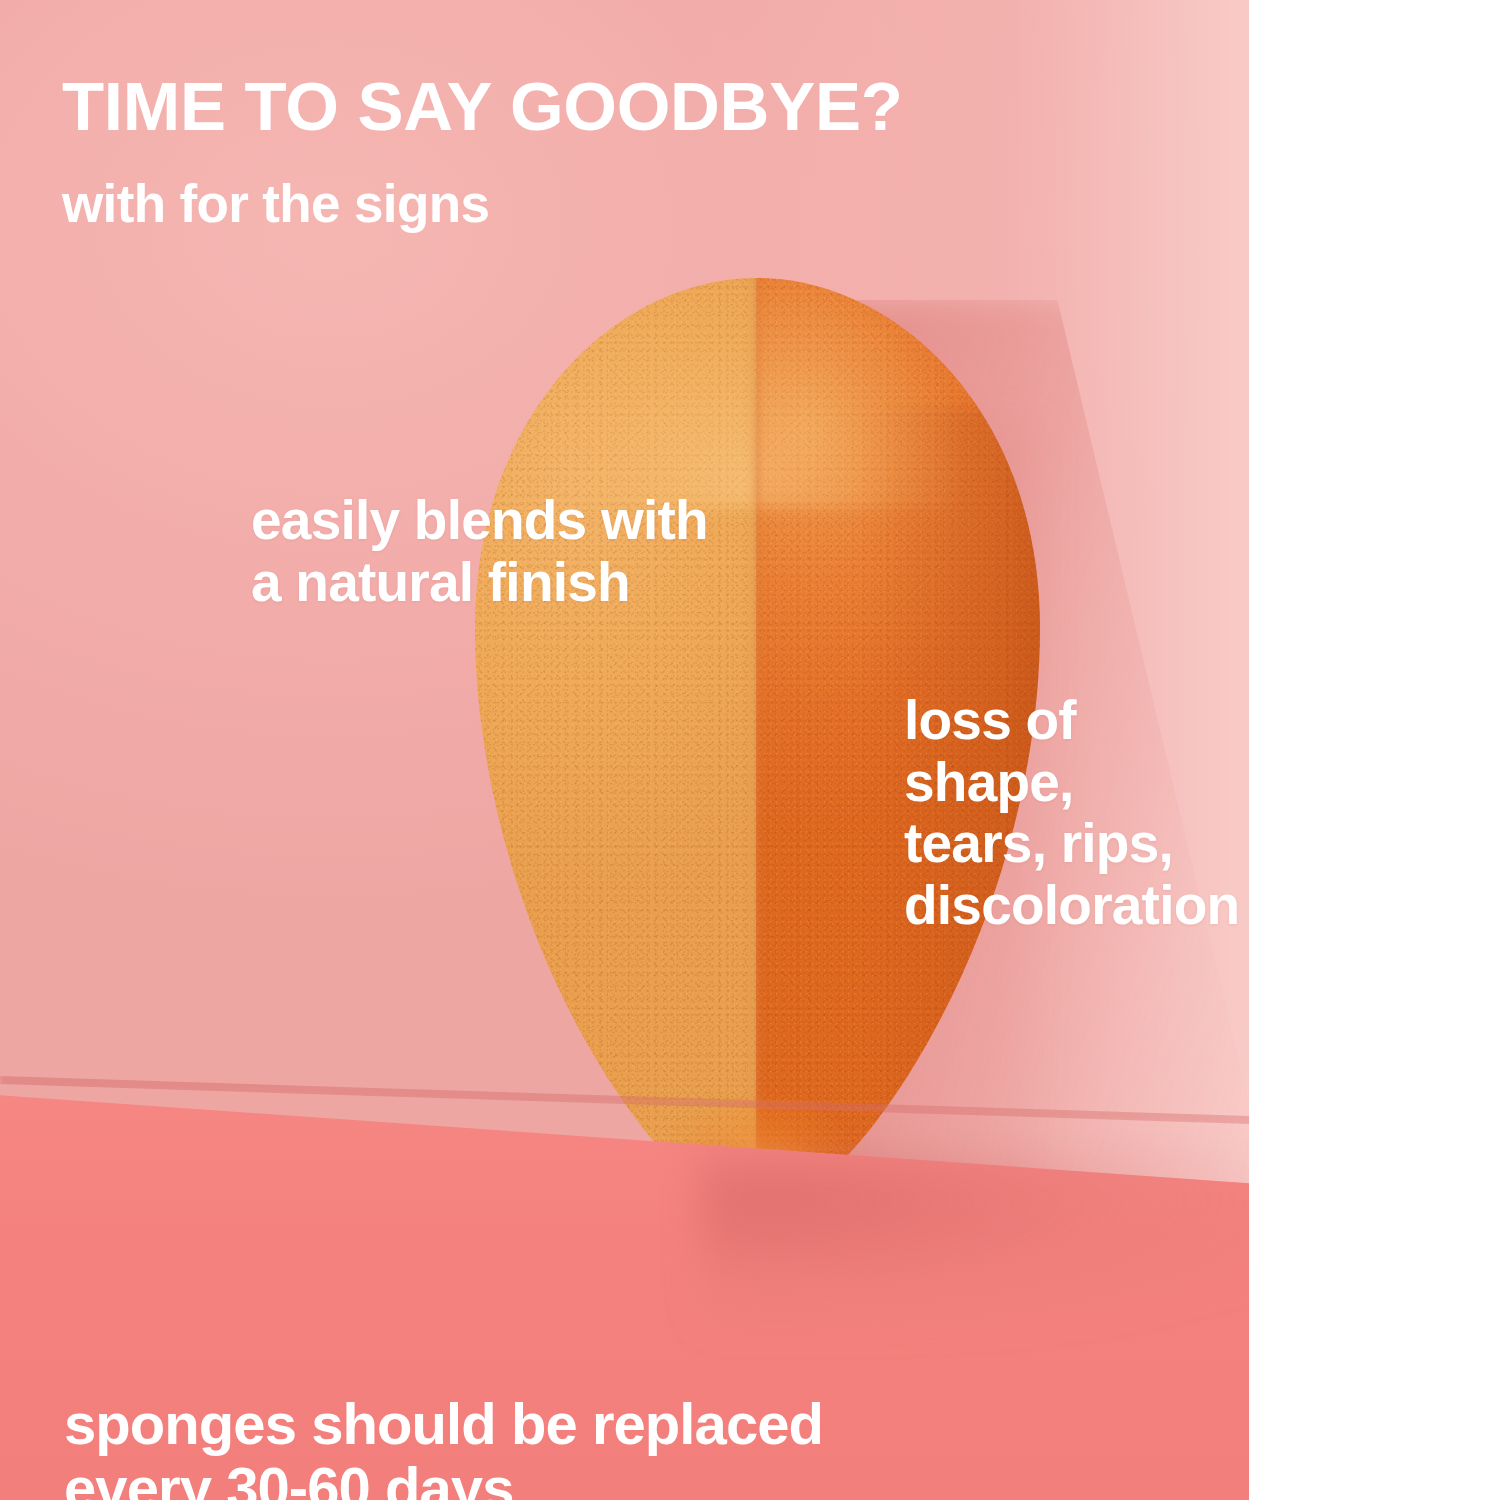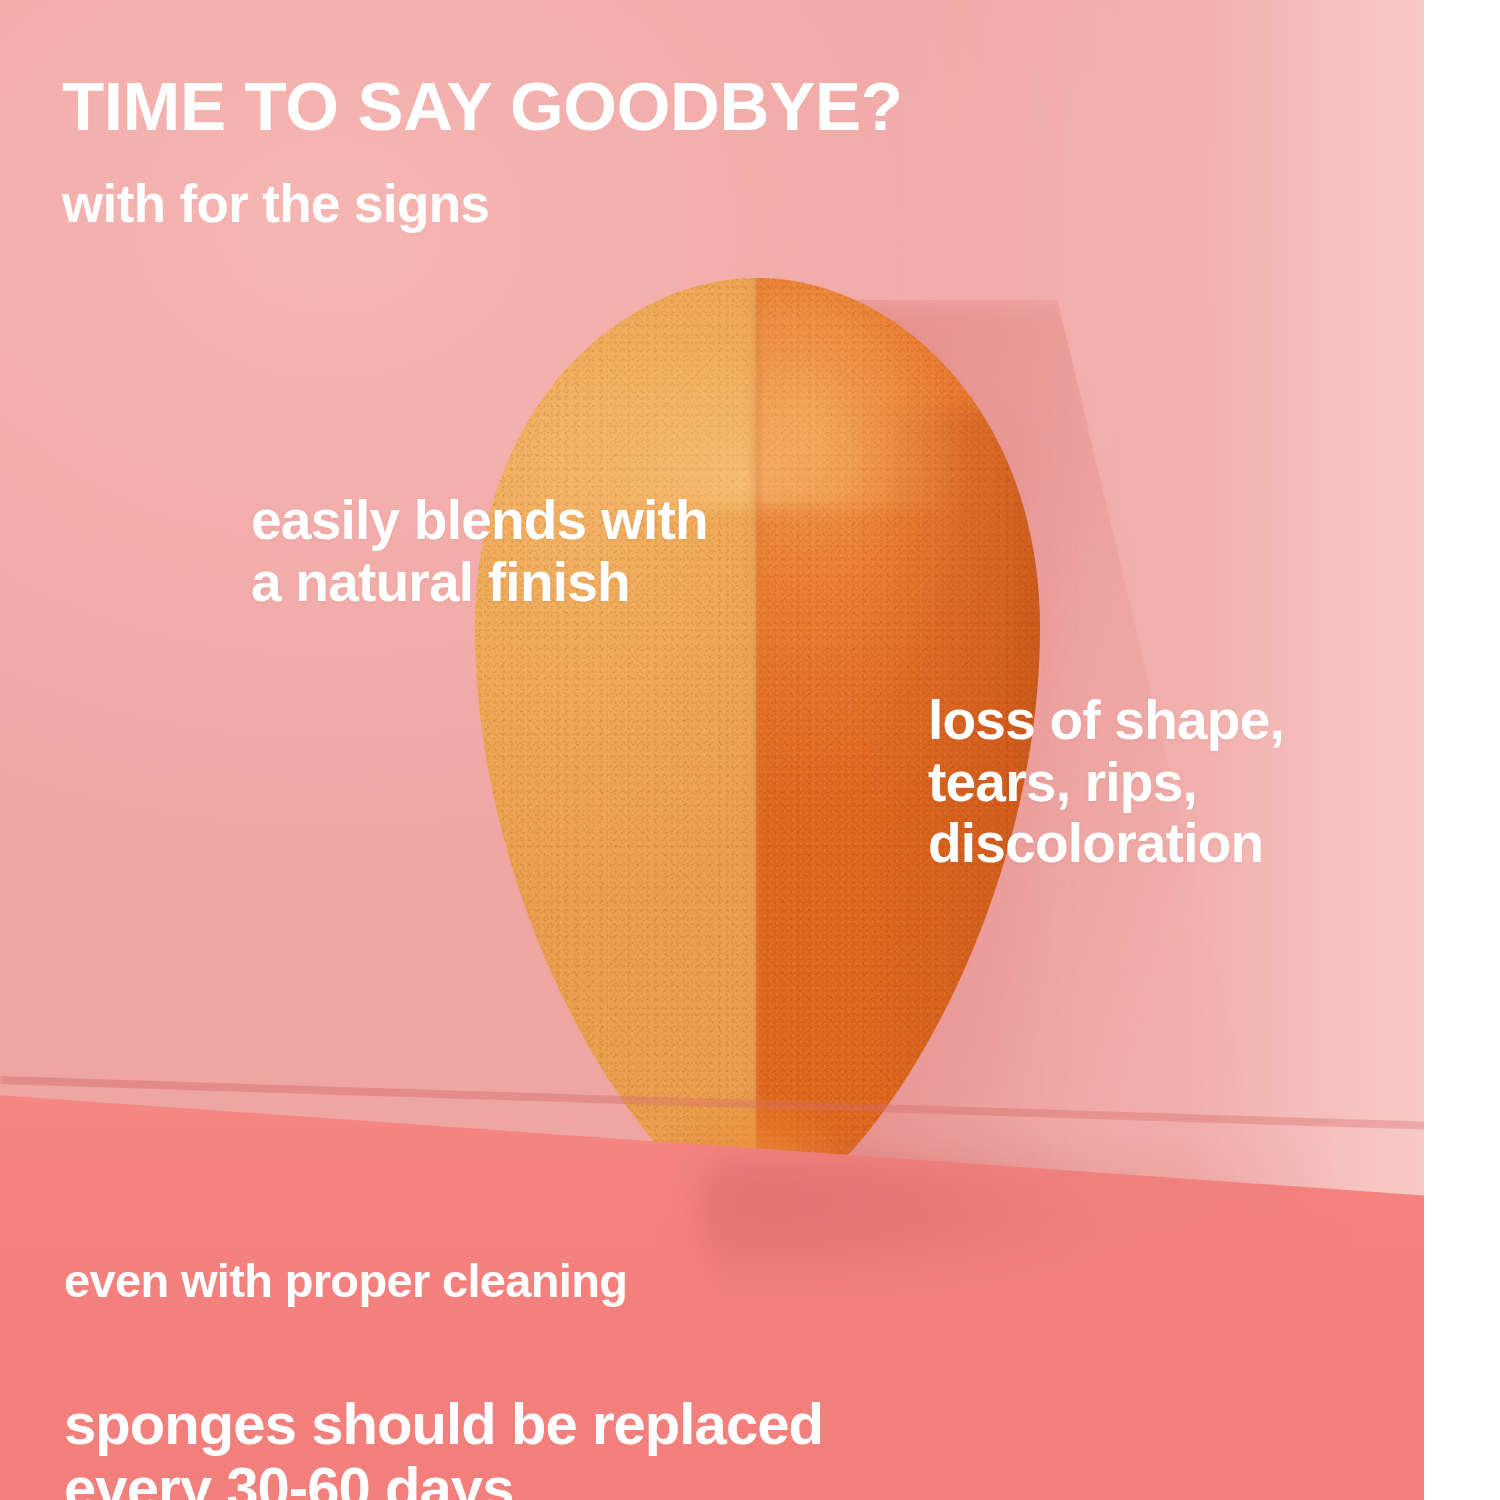--- a/index.html
+++ b/index.html
@@ -3,21 +3,21 @@
 <meta charset="utf-8">
 <title>Beauty Sponge Replacement Infographic</title>
 <style>
   html, body {
     margin: 0;
     padding: 0;
     background: #ffffff;
   }
   #poster {
     position: relative;
-    width: 1424px;
+    width: 1249px;
     height: 1500px;
     overflow: hidden;
     font-family: "Liberation Sans", "DejaVu Sans", sans-serif;
     background: #f2aca9;
     -webkit-font-smoothing: antialiased;
   }
 
   
   .wall {
     position: absolute;
@@ -199,21 +199,21 @@
     font-size: 55px;
     font-weight: 700;
     line-height: 1.12;
     letter-spacing: -0.014em;
     text-shadow: 0 1px 3px rgba(180,90,85,0.13);
     margin-left: 8px;
   }
 
   #blk-blend   { left: 243px; top: 490px; }
   #blk-soft    { left: 243px; top: 690px; }
-  #blk-loss    { left: 920px; top: 690px; }
+  #blk-loss    { left: 896px; top: 690px; }
   #blk-bounce  { left: 873px; top: 943px; }
 
   #foot-line1 {
     left: 64px; top: 1256px;
     font-size: 47px;
     font-weight: 700;
     letter-spacing: -0.014em;
   }
   #foot-line2 {
     left: 64px; top: 1392px;
@@ -253,17 +253,16 @@
   <div class="txt" id="headline">TIME TO SAY GOODBYE?</div>
   <div class="txt" id="subhead">with for the signs</div>
 
   <div class="txt body-block" id="blk-blend">easily blends with
 a natural finish</div>
 
   <div class="txt body-block" id="blk-loss">loss of shape,
 tears, rips,
 discoloration</div>
 
-  <div class="txt" id="foot-line1">even with proper cleaning</div>
   <div class="txt" id="foot-line2">sponges should be replaced
 every 30-60 days</div>
 
 </div>
 
 </body></html>

